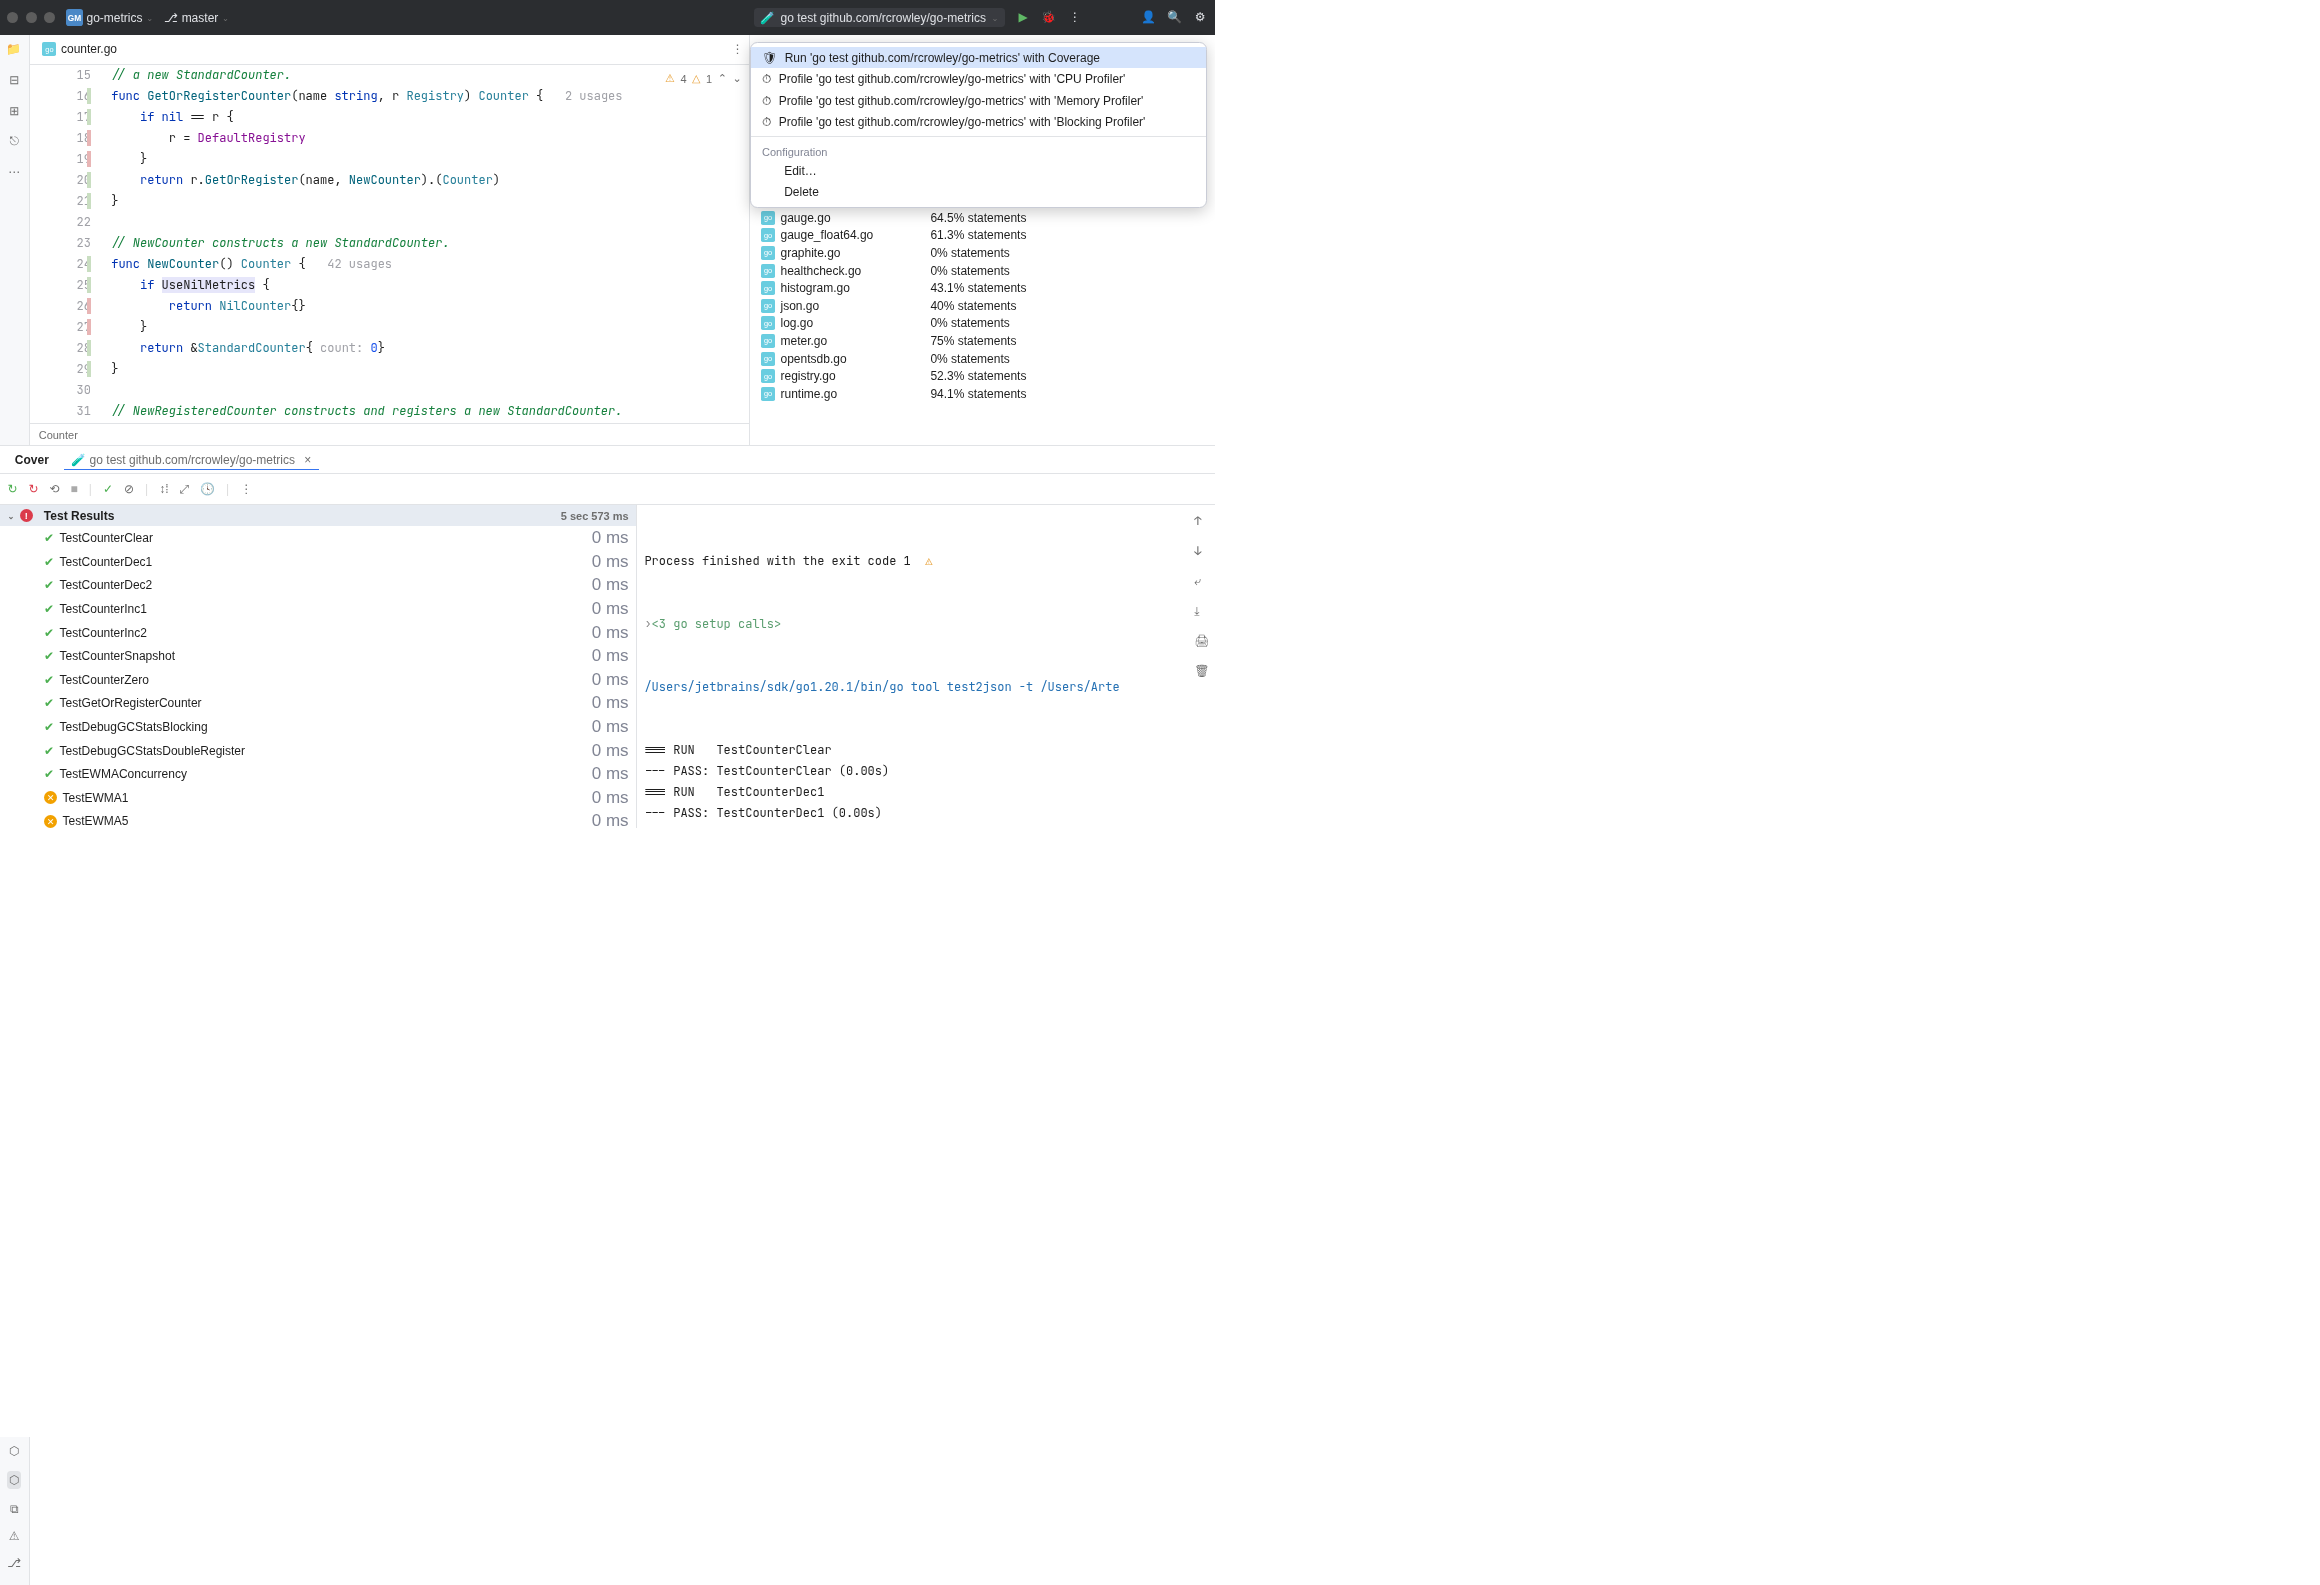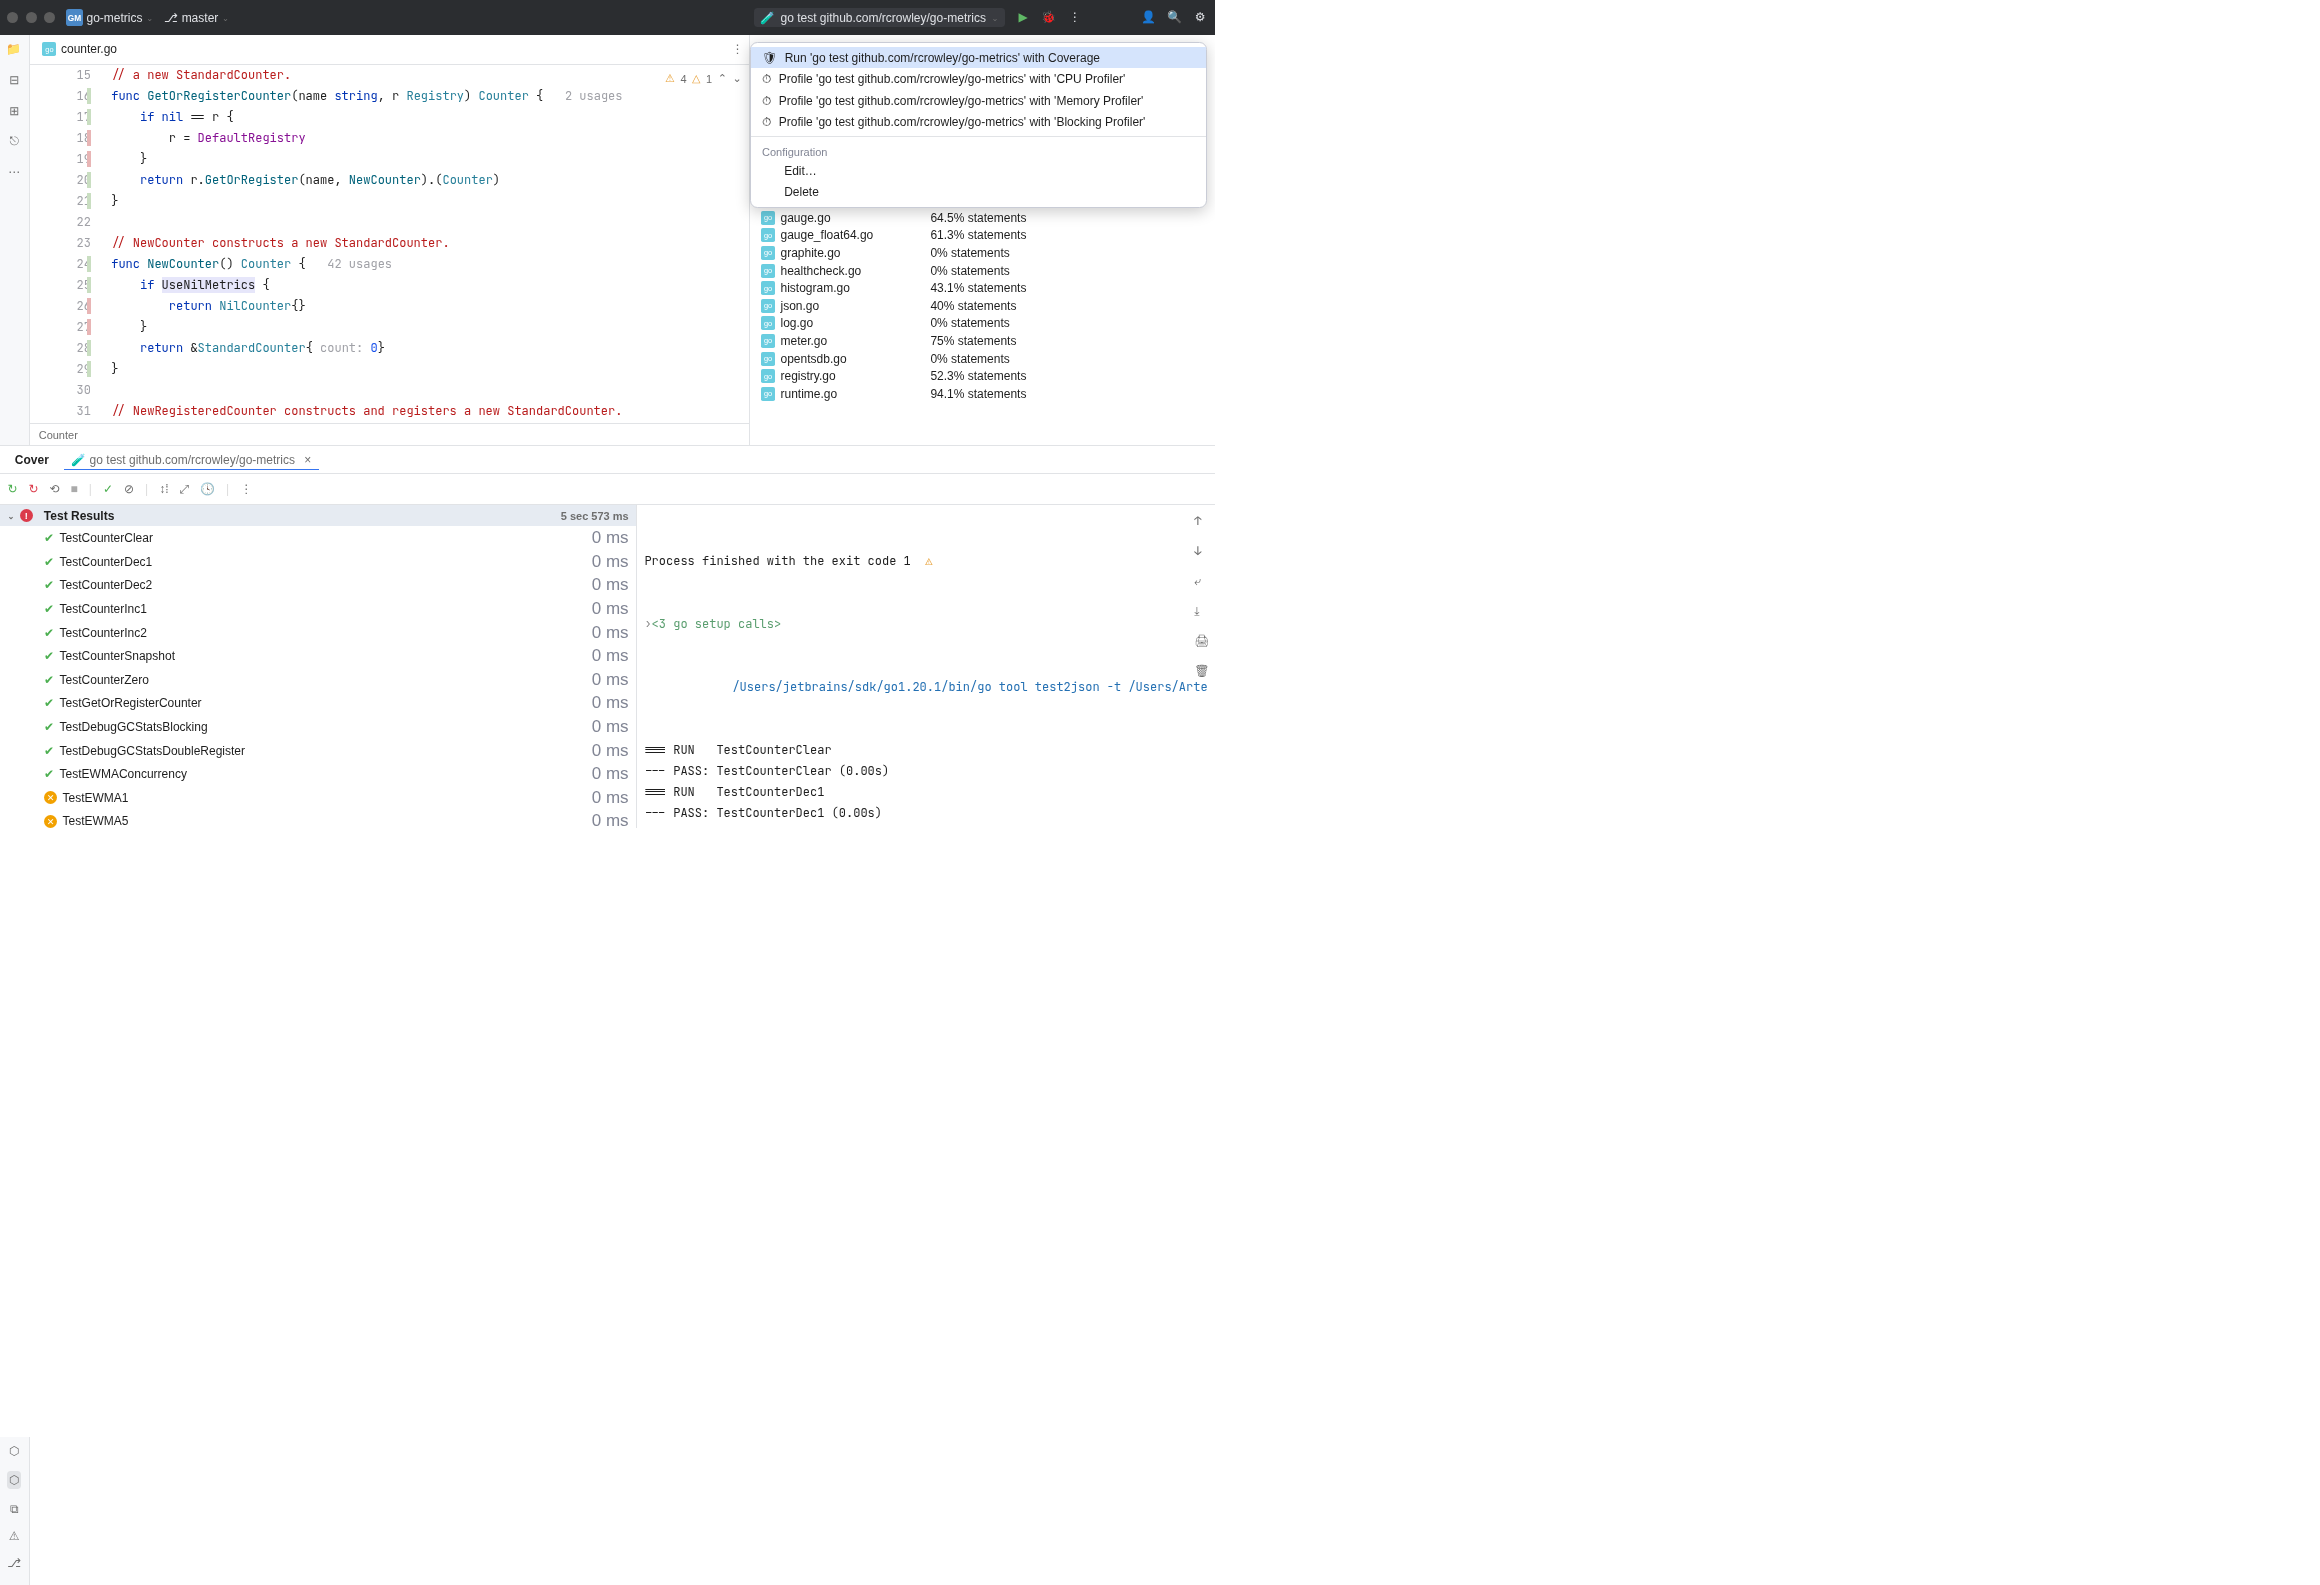--- a/index.html
+++ b/index.html
@@ -20,21 +20,21 @@
 .editor-area { flex: 1; display: flex; flex-direction: column; position: relative; }
 .tabbar { height: 29.5px; border-bottom: 0.9px solid #e1e3e6; display: flex; align-items: center; padding: 0 5.5px; }
 .tab { display: flex; align-items: center; gap: 4.6px; padding: 3.7px 7.4px; }
 .go-icon { width: 14px; height: 14px; background: #69cde0; border-radius: 1.8px; display: inline-flex; align-items: center; justify-content: center; font-size: 7.4px; color: #fff; }
 .code { display: flex; font-family: "JetBrains Mono", Menlo, monospace; font-size: 12px; line-height: 21px; flex: 1; overflow: hidden; }
 .gutter { width: 78px; text-align: right; color: #a0a1a7; padding-right: 16.6px; background: #fff; user-select: none; position: relative; }
 .gutter-line { position: relative; }
 .marker { position: absolute; right: 0; top: 2.8px; width: 3.7px; height: 15.7px; }
 .mg { background: #c9dec1; } .mr { background: #e8b5b5; }
 .src { flex: 1; white-space: pre; padding-left: 3.7px; }
-.kw { color: #0033b3; } .fn { color: #00627a; } .ty { color: #267f99; } .cm { color: #b91c1c; } .lit { color: #1750eb; } .id { color: #871094; } .hl { background: #e6e6fa; }
+.kw { color: #0033b3; } .fn { color: #00627a; } .ty { color: #267f99; } .cm { color: #15803d; font-style: italic; } .lit { color: #1750eb; } .id { color: #871094; } .hl { background: #e6e6fa; }
 .usages { color: #a0a1a7; font-style: normal; margin-top: 34px; }
 .inspections { position: absolute; right: 7.4px; top: 37px; display: flex; gap: 5.5px; align-items: center; font-size: 11px; color: #6e6e6e; }
 .warn-ico { color: #e8a33d; }
 .coverage-panel { width: 466px; border-left: 0.9px solid #e1e3e6; background: #fff; position: relative; }
 .cov-list { padding-top: 174px; }
 .cov-row { display: flex; align-items: center; padding: 1.8px 11px; gap: 7.4px; }
 .cov-name { display: flex; align-items: center; gap: 5.5px; width: 162px; }
 .cov-val { color: #1e1e1e; }
 .popup { position: absolute; top: 7.4px; left: 0; width: 457px; background: #fff; border: 0.9px solid #c9ccd6; border-radius: 7.4px; box-shadow: 0 3.7px 14.8px rgba(0,0,0,0.2); z-index: 100; padding: 3.7px 0; }
 .popup-item { display: flex; align-items: center; gap: 7.4px; padding: 3.7px 11px; cursor: pointer; }
@@ -51,21 +51,21 @@
 .test-tree { width: 637px; border-right: 0.9px solid #e1e3e6; overflow-y: auto; }
 .tree-header { background: #e6ebf2; display: flex; align-items: center; padding: 3.7px 7.4px; gap: 5.5px; font-weight: 600; }
 .tree-header .time { margin-left: auto; font-weight: bold; color: #6e6e6e; font-size: 11px; }
 .tree-row { display: flex; align-items: center; padding: 1.8px 7.4px 1.8px 44px; }
 .tree-row .time { margin-left: auto; color: #818594; font-size: 17px; text-align: center; }
 .pass-ico { color: #4caf50; margin-right: 5.5px; }
 .warn-test { width: 13px; height: 13px; background: #f2a100; border-radius: 50%; color: #fff; font-size: 9.2px; display: inline-flex; align-items: center; justify-content: center; margin-right: 5.5px; }
 .err-ico { width: 13px; height: 13px; background: #db3b4b; border-radius: 50%; color: #fff; font-size: 9.2px; display: inline-flex; align-items: center; justify-content: center; margin-right: 5.5px; }
 .console { flex: 1; font-family: "JetBrains Mono", Menlo, monospace; font-size: 12px; line-height: 21px; padding: 3.7px 7.4px; white-space: pre; overflow: hidden; position: relative; }
 .console-tools { position: absolute; right: 5.5px; top: 5.5px; display: flex; flex-direction: column; gap: 9.2px; color: #6e6e6e; }
-.link { color: #2470b3; text-align: right; }
+.link { color: #2470b3; }
 .fold { color: #5a9e6f; }
 .bsidebar { position: fixed; left: 0; bottom: 0; width: 29.5px; background: #f7f8fa; border-right: 0.9px solid #e1e3e6; display: flex; flex-direction: column; align-items: center; gap: 13px; padding: 7.4px 0; color: #6e6e6e; height: 148px; }
 .chev { font-size: 8.3px; color: #6e6e6e; }
 </style>
 </head>
 <body>
 
 <div class="titlebar">
   <div class="traffic">
     <div class="tlight red"></div>

